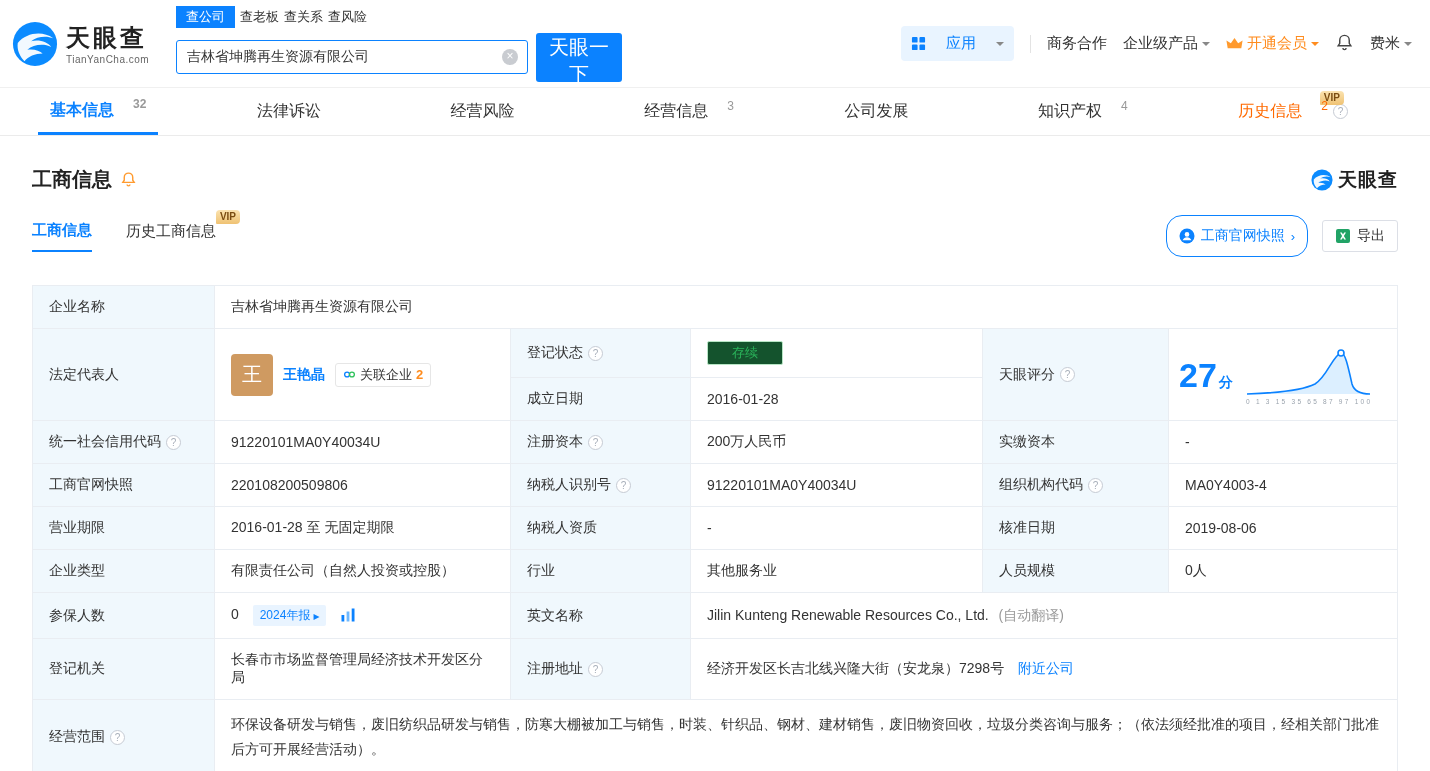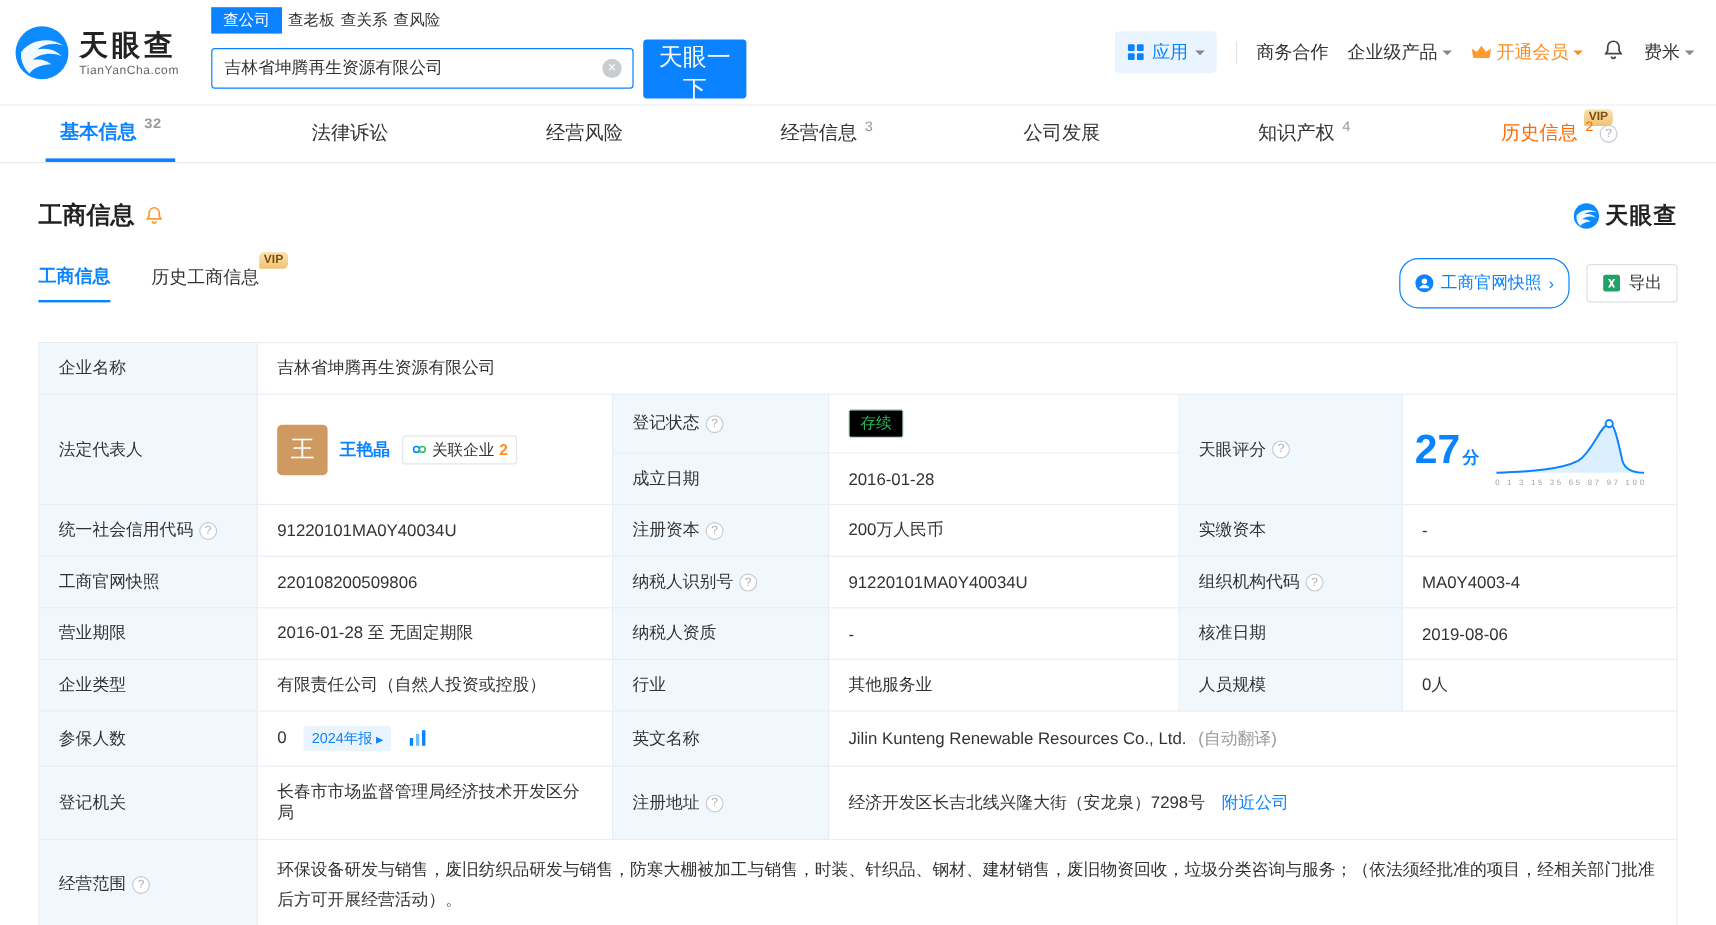--- a/index.html
+++ b/index.html
@@ -19,32 +19,32 @@
   .search-block { margin-left:14px; }
   .search-tabs { display:flex; align-items:center; gap:5px; font-size:13px; margin-bottom:5px; }
   .stab { color:#333; padding:2px 0; }
   .stab.active { background:#0b82ff; color:#fff; padding:2px 10px; }
   .search-row { display:flex; align-items:center; }
   .input-wrap { position:relative; }
   .search-input { width:352px; height:34px; border:1px solid #0b82ff; border-radius:3px; padding:0 32px 0 10px; font-size:14px; color:#333; outline:none; font-family:inherit; }
   .clear { position:absolute; right:10px; top:50%; transform:translateY(-50%); width:16px; height:16px; border-radius:50%; background:#c9ccd1; color:#fff; font-size:12px; line-height:15px; text-align:center; }
   .search-btn { margin-left:8px; height:49px; width:86px; background:#0b82ff; color:#fff; border:none; border-radius:3px; font-size:20px; font-family:inherit; }
   .top-right { margin-left:auto; display:flex; align-items:center; gap:16px; font-size:15px; color:#333; padding-right:6px; }
-  .apps-btn { display:flex; align-items:center; gap:6px; background:#e9f4ff; color:#0b82ff; padding:8px 10px; border-radius:4px; font-size:15px; }
+  .apps-btn { display:flex; align-items:center; gap:20px; background:#e9f4ff; color:#0b82ff; padding:8px 10px; border-radius:4px; font-size:15px; }
   .divider { width:1px; height:18px; background:#e3e3e3; }
   .nav-item { color:#333; display:flex; align-items:center; gap:4px; }
   .nav-item.vip { color:#ff8c1e; }
   .caret { display:inline-block; width:0; height:0; border:4px solid transparent; border-top-color:#888; margin-top:4px; }
   .nav-item.vip .caret { border-top-color:#ff8c1e; }
 
   
   .main-tabs { display:flex; justify-content:space-between; align-items:stretch; height:48px; padding:0 70px 0 38px; border-bottom:1px solid #ebebeb; }
   .tab { position:relative; display:flex; align-items:center; font-size:16px; color:#333; padding:0 12px; }
   .tab.active { color:#0b82ff; font-weight:bold; border-bottom:3px solid #0b82ff; }
-  .tab-count { font-size:12px; color:#999; margin-left:6px; position:relative; top:-6px;font-family:Liberation Mono, monospace; }
+  .tab-count { font-size:12px; color:#999; margin-left:19px; position:relative; top:-6px; }
   .tab.history { color:#ff6a00; }
   .tab-count.orange { color:#ff6a00; }
   .vip-badge { font-style:normal; font-size:10px; font-weight:bold; color:#7a4c12; background:linear-gradient(#fbe3b0,#efc273); border-radius:4px 4px 4px 1px; padding:0 4px; line-height:14px; }
   .tab .vip-badge { position:absolute; top:3px; right:16px; }
   .help { display:inline-block; width:15px; height:15px; border:1px solid #c6cbd4; border-radius:50%; color:#a8afba; font-size:10px; line-height:13px; text-align:center; margin-left:5px; vertical-align:middle; background:#fff; }
 
   
   .content { padding:0 32px; }
   .section-head { display:flex; align-items:center; margin-top:30px; }
   .section-title { font-size:20px; font-weight:bold; color:#222; }
@@ -63,21 +63,21 @@
 
   
   .info-table { width:100%; border-collapse:collapse; margin-top:28px; font-size:14px; table-layout:fixed; }
   .info-table td { border:1px solid #e9edf2; padding:12px 16px; color:#333; vertical-align:middle; word-break:break-all; }
   .info-table td.lbl { background:#f0f8fd; }
   .rep { display:flex; align-items:center; }
   .avatar { width:42px; height:42px; border-radius:4px; background:#cf9a61; color:#fff; font-size:20px; display:flex; align-items:center; justify-content:center; }
   .rep-name { color:#0b82ff; font-weight:bold; margin-left:10px; font-size:14px; }
   .rel-tag { display:inline-flex; align-items:center; gap:4px; border:1px solid #e6e6e6; border-radius:3px; padding:2px 7px; font-size:13px; color:#333; margin-left:10px; background:#fff; }
   .rel-count { color:#ff8c1e; font-weight:bold; }
-  .badge-green { display:inline-block; color:#2ab35a; background:#000000; border:1px solid #b7e6c5; padding:2px 9px; font-size:13px; border-radius:2px; }
+  .badge-green { display:inline-block; color:#2ab35a; background:#14532d; border:1px solid #b7e6c5; padding:2px 24px; font-size:13px; border-radius:2px; }
   .score-wrap { display:flex; align-items:center; gap:10px; }
   .score-num { color:#0b82ff; font-weight:bold; font-size:34px; line-height:1; white-space:nowrap; }
   .score-num i { font-style:normal; font-size:14px; margin-left:2px; }
   .report-badge { display:inline-flex; align-items:center; gap:3px; background:#e9f4ff; color:#0b82ff; font-size:12px; padding:2px 7px; border-radius:2px; margin-left:10px; }
   .trend-icon { margin-left:10px; vertical-align:middle; }
   .note { color:#999; margin-left:6px; }
   .blue-link { color:#0b82ff; margin-left:10px; white-space:nowrap; }
   .scope { line-height:1.8; }
   .page-bottom { height:10px; background:#f2f3f5; margin-top:8px; }
 </style>

